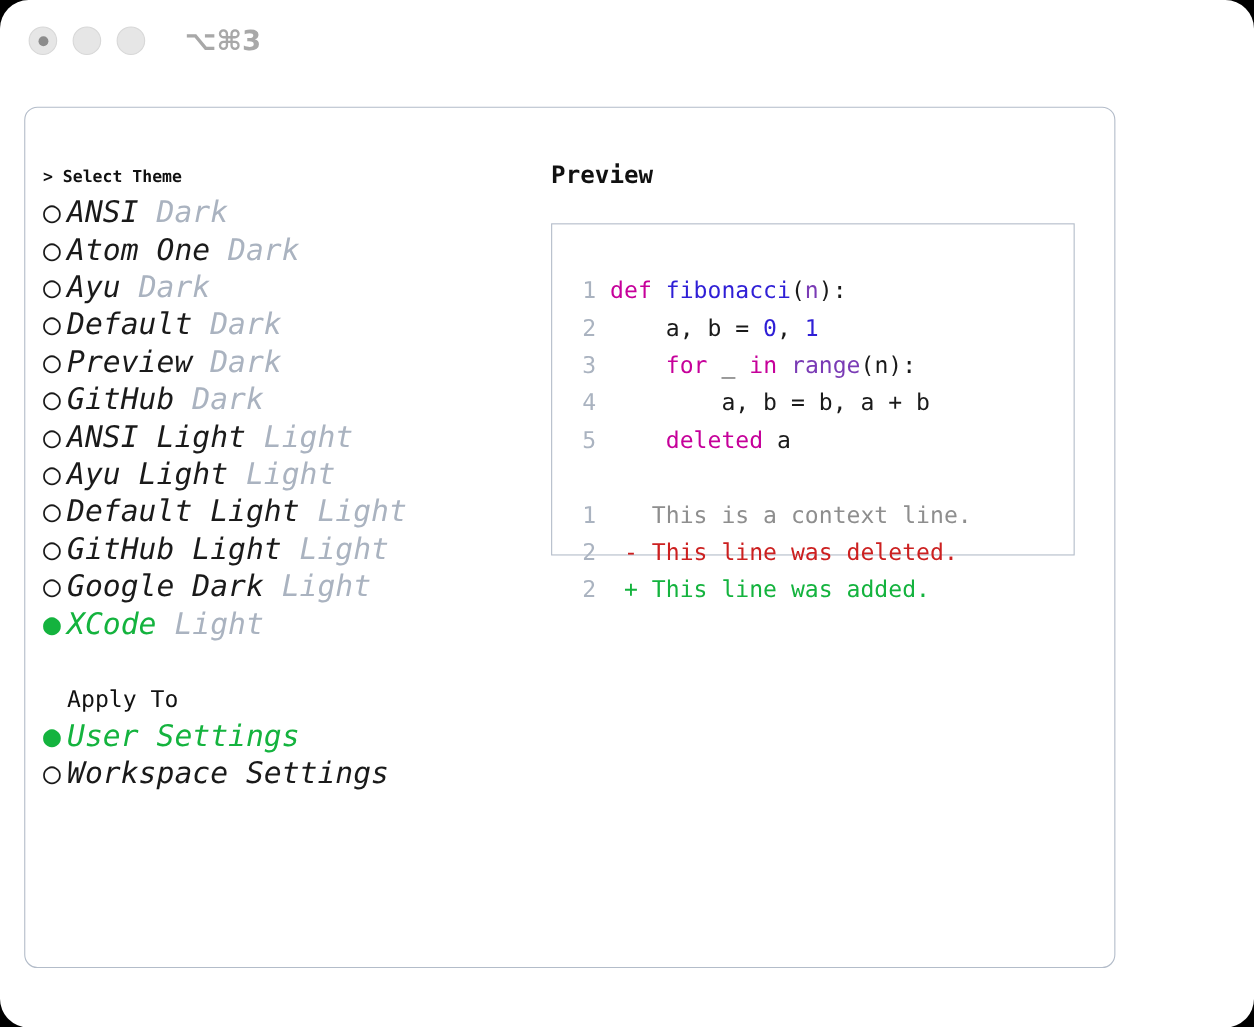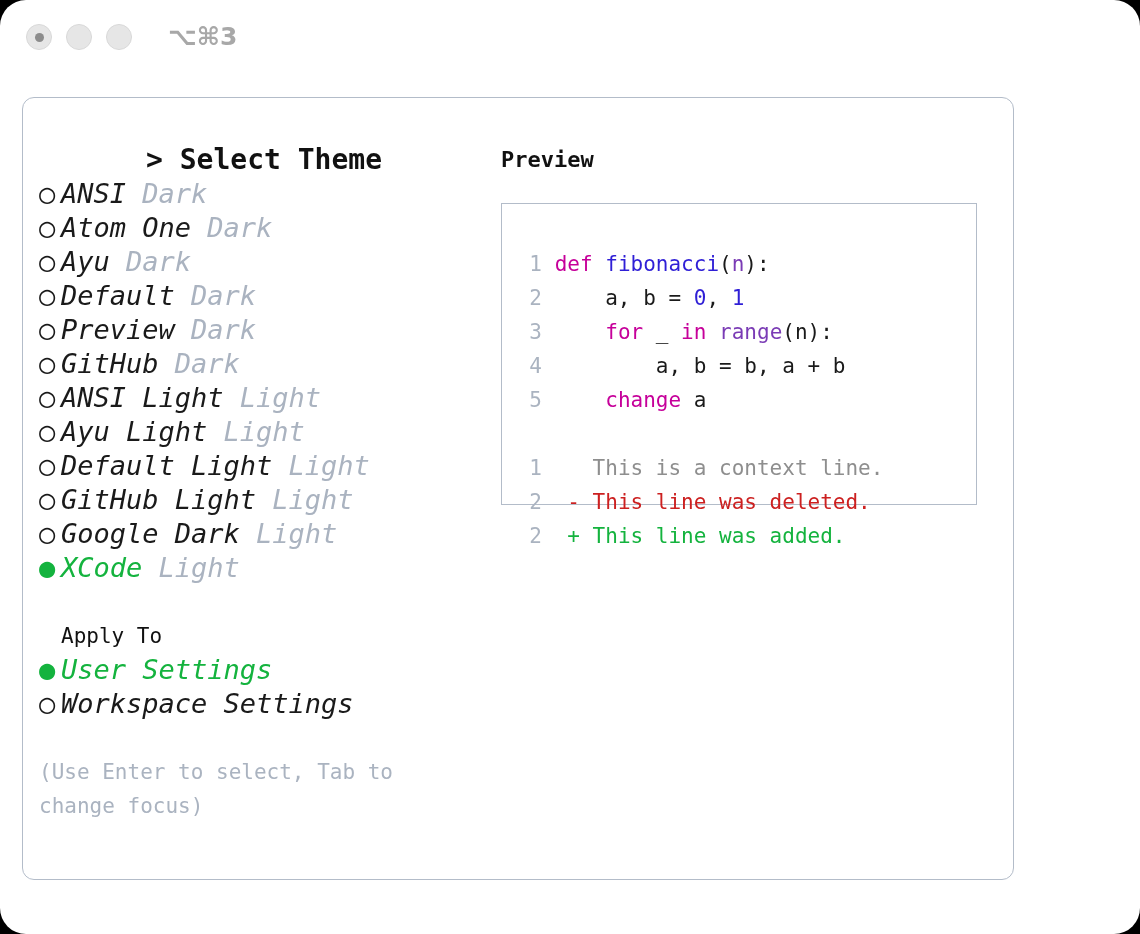--- a/index.html
+++ b/index.html
@@ -89,26 +89,25 @@
   }
 
   
   .left-col {
     position: absolute;
     left: 16px;
     top: 45px;
     width: 450px;
   }
   .header-line {
-    font-size: 28px;
+    font-size: 15px;
     font-weight: bold;
     color: #111111;
     line-height: 34px;
     white-space: pre;
-    text-align: center;
   }
   .theme-row {
     font-size: 27px;
     line-height: 34px;
     color: #1a1a1a;
     white-space: pre;
     font-style: italic;
   }
   .theme-row .marker {
     display: inline-block;
@@ -225,33 +224,32 @@
             <div class="theme-row"><span class="marker">○</span><span class="label">GitHub Light</span><span class="kind"> Light</span></div>
             <div class="theme-row"><span class="marker">○</span><span class="label">Google Dark</span><span class="kind"> Light</span></div>
             <div class="theme-row selected"><span class="marker">●</span><span class="label">XCode</span><span class="kind"> Light</span></div>
           </div>
         <div class="spacer-row"></div>
         <div class="section-title">Apply To</div>
         <div id="apply-list">
             <div class="theme-row selected"><span class="marker">●</span><span class="label">User Settings</span></div>
             <div class="theme-row"><span class="marker">○</span><span class="label">Workspace Settings</span></div>
           </div>
-        <div class="hint">(Use Enter to select, Tab to change focus)</div>
       </div>
 
       <div class="right-col">
         <div class="preview-title">Preview</div>
         <div class="preview-box">
           <div class="code-area">
             <div id="code-lines">
                 <div class="code-line"><span class="gutter">1</span><span> </span><span class="kw">def </span><span class="fn">fibonacci</span><span class="plain">(</span><span class="param">n</span><span class="plain">):</span></div>
                 <div class="code-line"><span class="gutter">2</span><span> </span><span class="plain">    a, b = </span><span class="num">0</span><span class="plain">, </span><span class="num">1</span></div>
                 <div class="code-line"><span class="gutter">3</span><span> </span><span class="plain">    </span><span class="kw">for</span><span class="plain"> _ </span><span class="kw">in</span><span class="plain"> </span><span class="param">range</span><span class="plain">(n):</span></div>
                 <div class="code-line"><span class="gutter">4</span><span> </span><span class="plain">        a, b = b, a + b</span></div>
-                <div class="code-line"><span class="gutter">5</span><span> </span><span class="plain">    </span><span class="kw">change</span><span class="plain"> a</span></div>
+                <div class="code-line"><span class="gutter">5</span><span> </span><span class="plain">    </span><span class="kw">deleted</span><span class="plain"> a</span></div>
               </div>
             <div class="blank-line"></div>
             <div id="diff-lines">
                 <div class="code-line"><span class="gutter">1</span><span>  </span><span class="ctx"> </span><span class="ctx"> This is a context line.</span></div>
                 <div class="code-line"><span class="gutter">2</span><span>  </span><span class="del">-</span><span class="del"> This line was deleted.</span></div>
                 <div class="code-line"><span class="gutter">2</span><span>  </span><span class="add">+</span><span class="add"> This line was added.</span></div>
               </div>
           </div>
         </div>
       </div>

